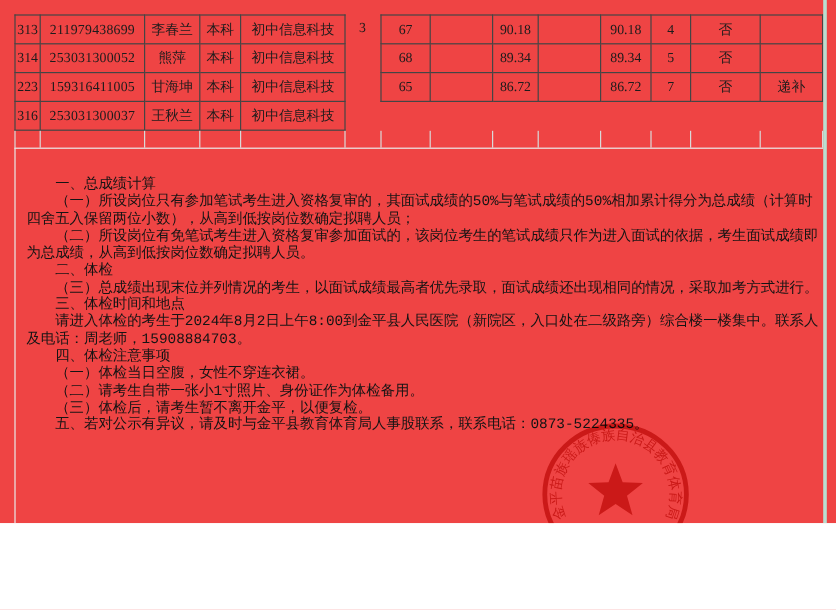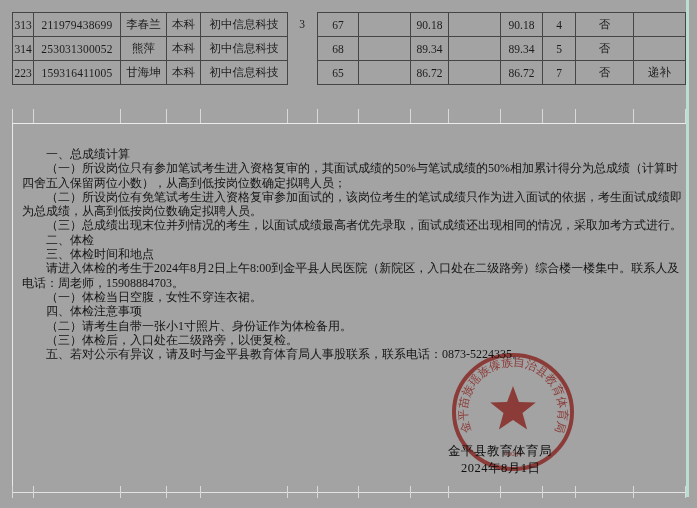--- a/index.html
+++ b/index.html
@@ -1,16 +1,16 @@
 <!DOCTYPE html>
 <html><head>
 <meta charset="utf-8">
 <style>
   html,body{margin:0;padding:0;background:#ffffff;}
-  .page{position:relative;width:697px;height:508px;background:#a3a3a3;overflow:hidden;
+  .page{position:relative;width:697px;height:436px;background:#ef4444;overflow:hidden;
         font-family:"Liberation Serif","DejaVu Serif",serif;color:#1a1a1a;}
 
   
   table.res{position:absolute;border-collapse:collapse;table-layout:fixed;}
   table.res td{border:1px solid #454545;text-align:center;vertical-align:middle;
                font-size:11.5px;color:#1c1c1c;padding:0;white-space:nowrap;overflow:hidden;}
   table.res tr{height:24px;}
   #tblL{left:12px;top:12px;width:276px;}
   #tblR{left:317px;top:12px;width:369px;}
   td.idnum{font-size:10.5px;letter-spacing:.2px;}
@@ -21,21 +21,21 @@
   
   .stub{position:absolute;width:1px;background:#d9d9d9;}
   .stub.top{top:109px;height:14px;}
   .stub.bot{top:486px;height:12px;}
   .hline{position:absolute;left:12px;width:674px;height:1px;background:#ececec;}
   .vfaint{position:absolute;left:12px;top:123px;width:1px;height:369px;background:#e8e8e8;}
 
   
   .notice{position:absolute;left:22px;top:147px;width:662px;font-size:12px;
           line-height:14.3px;color:#141414;}
-  .notice p{margin:0;text-indent:2em;}
+  .notice p{margin:0;text-indent:2em;font-family:Liberation Mono, monospace;}
 
   
   .seal{position:absolute;left:447px;top:350px;mix-blend-mode:multiply;opacity:.92;}
   .sig{position:absolute;color:#0d0d0d;white-space:nowrap;z-index:5;}
   .sig-org{left:448px;top:443px;font-size:12.5px;letter-spacing:.5px;}
   .sig-date{left:461px;top:460px;font-size:12.5px;letter-spacing:.5px;}
 
   
   .pagebreak{position:absolute;left:686px;top:0;width:3px;height:497px;background:#b8dfd1;}
 </style>
@@ -64,20 +64,27 @@
       <td>314</td>
       <td class="idnum">253031300052</td>
       <td>熊萍</td>
       <td>本科</td>
       <td>初中信息科技</td>
     </tr>
     <tr>
       <td>223</td>
       <td class="idnum">159316411005</td>
       <td>甘海坤</td>
+      <td>本科</td>
+      <td>初中信息科技</td>
+    </tr>
+    <tr>
+      <td>316</td>
+      <td class="idnum">253031300037</td>
+      <td>王秋兰</td>
       <td>本科</td>
       <td>初中信息科技</td>
     </tr>
   </tbody>
     </table>
 
   <div class="quota">3</div>
 
   <table class="res" id="tblR">
     <colgroup>
@@ -155,28 +162,28 @@
   <div class="stub bot" style="left:500px"></div>
   <div class="stub bot" style="left:542px"></div>
   <div class="stub bot" style="left:575px"></div>
   <div class="stub bot" style="left:633px"></div>
   <div class="stub bot" style="left:685px"></div>
 
   <div class="notice">
     <p>一、总成绩计算</p>
     <p>（一）所设岗位只有参加笔试考生进入资格复审的，其面试成绩的50%与笔试成绩的50%相加累计得分为总成绩（计算时四舍五入保留两位小数），从高到低按岗位数确定拟聘人员；</p>
     <p>（二）所设岗位有免笔试考生进入资格复审参加面试的，该岗位考生的笔试成绩只作为进入面试的依据，考生面试成绩即为总成绩，从高到低按岗位数确定拟聘人员。</p>
+    <p>二、体检</p>
     <p>（三）总成绩出现末位并列情况的考生，以面试成绩最高者优先录取，面试成绩还出现相同的情况，采取加考方式进行。</p>
-    <p>二、体检</p>
     <p>三、体检时间和地点</p>
     <p>请进入体检的考生于2024年8月2日上午8:00到金平县人民医院（新院区，入口处在二级路旁）综合楼一楼集中。联系人及电话：周老师，15908884703。</p>
+    <p>四、体检注意事项</p>
     <p>（一）体检当日空腹，女性不穿连衣裙。</p>
-    <p>四、体检注意事项</p>
     <p>（二）请考生自带一张小1寸照片、身份证作为体检备用。</p>
-    <p>（三）体检后，入口处在二级路旁，以便复检。</p>
+    <p>（三）体检后，请考生暂不离开金平，以便复检。</p>
     <p>五、若对公示有异议，请及时与金平县教育体育局人事股联系，联系电话：0873-5224335。</p>
   </div>
 
   <svg class="seal" width="132" height="128" viewBox="0 0 132 128">
     <defs>
       <path id="arcTop" d="M 24.3 81.4 A 46 46 0 1 1 107.7 81.4" fill="none"></path>
       <path id="arcBot" d="M 38 95 A 40 40 0 0 0 94 95" fill="none"></path>
     </defs>
     <ellipse cx="66" cy="62" rx="59" ry="57" fill="none" stroke-width="4" stroke="#d64f48"></ellipse>
     <polygon points="66,36 71.9,51.9 88.8,52.6 75.5,63.1 80.1,79.4 66,70 51.9,79.4 56.5,63.1 43.2,52.6 60.1,51.9" fill="#d64f48"></polygon>

